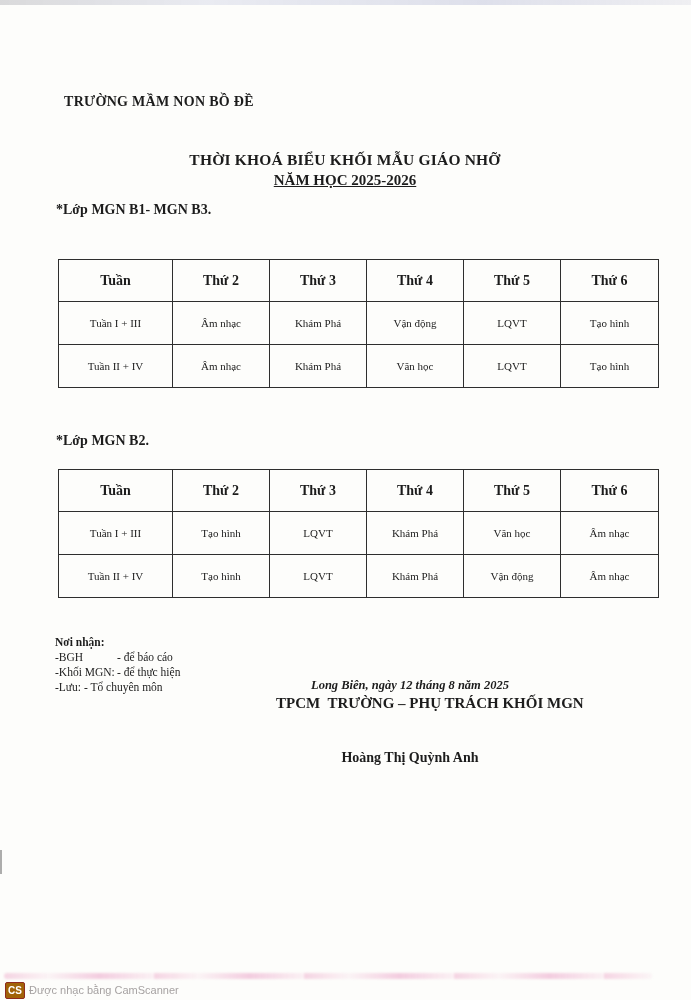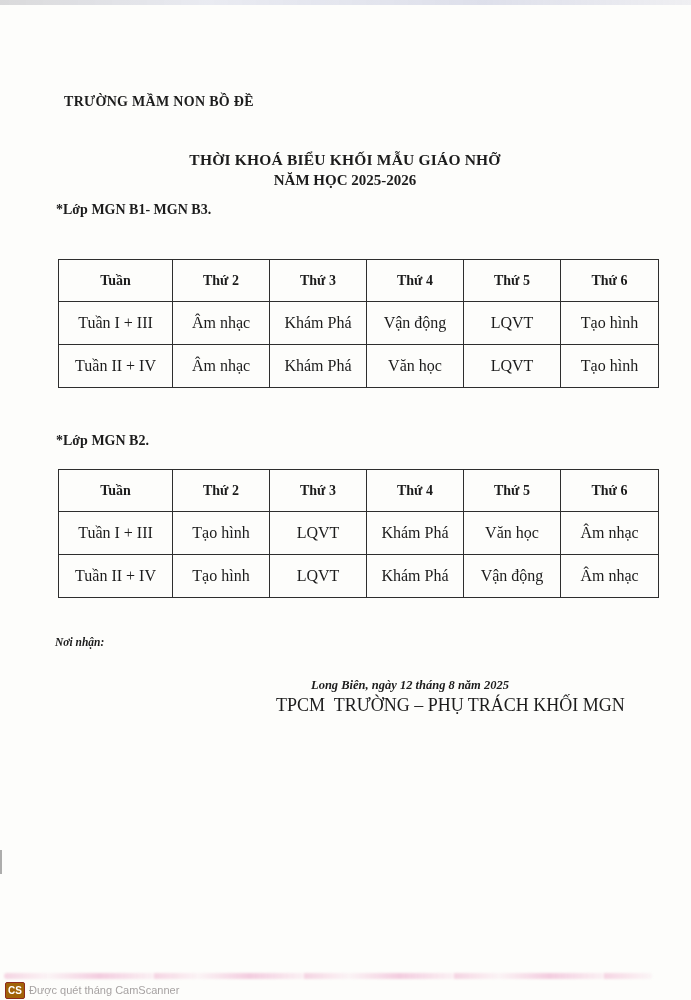--- a/index.html
+++ b/index.html
@@ -17,44 +17,44 @@
   }
   .edge-mark {
     position:absolute; left:0; top:850px; width:2px; height:24px;
     background:#6b6b6b; opacity:.55;
   }
 
   .school { position:absolute; left:64px; top:94px; font-weight:bold; font-size:14px; letter-spacing:.3px; }
 
   .title-block { position:absolute; left:84px; top:151px; width:522px; text-align:center; font-weight:bold; }
   .title-l1 { font-size:15.5px; letter-spacing:.2px; }
-  .title-l2 { font-size:15px; margin-top:3px; }
+  .title-l2 { font-size:15px; margin-top:3px;text-decoration:underline; }
 
   .sec-label { position:absolute; font-weight:bold; font-size:14px; }
   #label1 { left:56px; top:202px; }
   #label2 { left:56px; top:433px; }
 
   .tbl { position:absolute; left:58px; width:600px; border-collapse:collapse; table-layout:fixed; }
   #table1 { top:259px; }
   #table2 { top:469px; }
   .tbl th, .tbl td {
     border:1.6px solid #2e2e2e; text-align:center; vertical-align:middle;
     padding:0; overflow:hidden;margin-left:16px;
   }
   .tbl th { height:41px; font-weight:bold; font-size:14px; }
-  .tbl td { height:42px; font-size:16px; }
+  .tbl td { height:42px; font-size:11px; }
 
   .recipients { position:absolute; left:55px; top:635px; font-size:11.5px; line-height:15px; }
-  .recip-title { font-weight:bold; font-style:italic; }
+  .recip-title { font-weight:bold; }
   .recip-row { display:flex; }
   .recip-left { min-width:62px; }
 
   .sign-block { position:absolute; left:276px; top:634px; width:268px; text-align:center; }
   .place-date { font-weight:bold; font-style:italic; font-size:12.5px;margin-top:44px; }
-  .signer-title { font-weight:normal; font-size:18px; margin-top:2px; white-space:pre; }
+  .signer-title { font-weight:bold; font-size:15px; margin-top:2px; white-space:pre; }
   .signer-name { position:absolute; left:276px; top:750px; width:268px; text-align:center;
                  font-weight:bold; font-size:14px; }
 
   .pink-smudge {
     position:absolute; left:4px; top:973px; width:648px; height:6px; border-radius:3px;
     background:repeating-linear-gradient(90deg,
       rgba(226,110,165,.28) 0px, rgba(240,170,205,.10) 45px,
       rgba(222,95,160,.30) 95px, rgba(238,160,200,.12) 150px);
     filter:blur(1px);
   }
@@ -159,26 +159,41 @@
           <td>LQVT</td>
           <td>Khám Phá</td>
           <td>Vận động</td>
           <td>Âm nhạc</td>
         </tr>
       </tbody>
   </table>
 
   <div class="recipients">
     <div class="recip-title">Nơi nhận:</div>
+    <div>
+        <div class="recip-row">
+          <span class="recip-left">-BGH</span>
+          <span class="recip-right">- để báo cáo</span>
+        </div>
+        <div class="recip-row">
+          <span class="recip-left">-Khối MGN:</span>
+          <span class="recip-right">- để thực hiện</span>
+        </div>
+        <div class="recip-row">
+          <span class="recip-left">-Lưu: - Tổ chuyên môn</span>
+          <span class="recip-right"></span>
+        </div>
+      </div>
   </div>
 
   <div class="sign-block">
     <div class="place-date">Long Biên, ngày 12 tháng 8 năm 2025</div>
     <div class="signer-title">TPCM  TRƯỜNG – PHỤ TRÁCH KHỐI MGN</div>
   </div>
 
+  <div class="signer-name">Hoàng Thị Quỳnh Anh</div>
 
   <div class="pink-smudge"></div>
   <div class="edge-mark"></div>
 
   <div class="cs-badge">CS</div>
-  <div class="cs-text">Được quét tháng CamScanner</div>
+  <div class="cs-text">Được nhạc bằng CamScanner</div>
 </div>
 
 </body></html>

